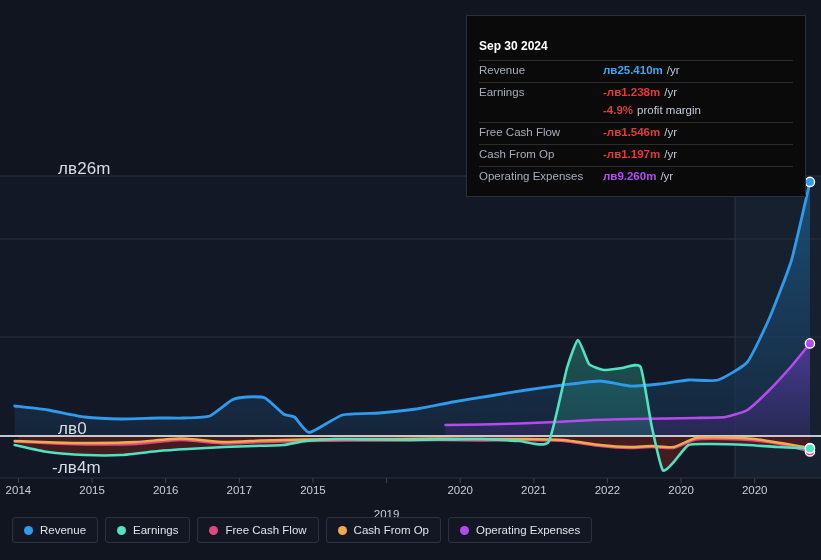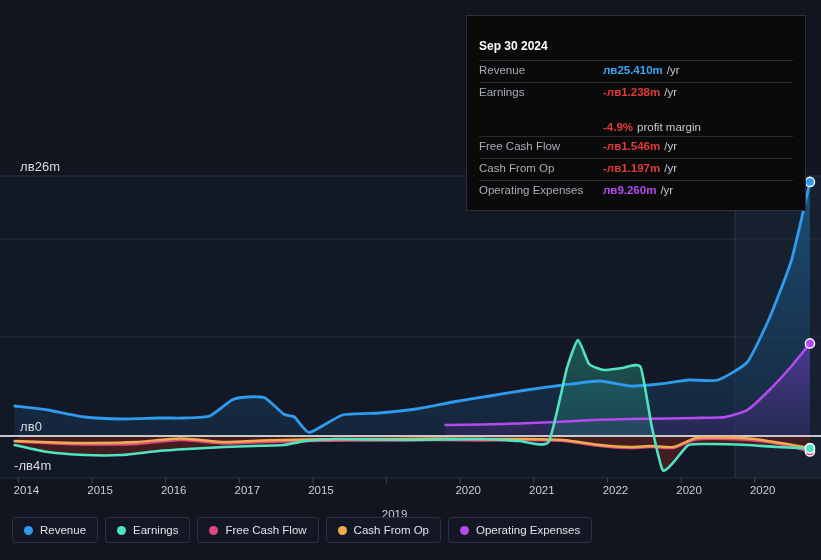--- a/index.html
+++ b/index.html
@@ -27,32 +27,33 @@
     left: 0;
     top: 0;
     width: 821px;
     height: 500px;
     display: block;
   }
 
   
   .axis-label {
     position: absolute;
-    font-size: 13px;
+    font-size: 17px;
     color: #d7dbe3;
     white-space: nowrap;
     letter-spacing: .1px;
+    margin-left: 38px;
   }
   .y-label-top   { left: 20px; top: 159px; }
   .y-label-zero  { left: 20px; top: 419px; }
   .y-label-bot   { left: 14px; top: 458px; }
 
   .x-labels {
     position: absolute;
-    left: 8px;
+    left: 0;
     top: 484px;
     width: 795px;
     height: 16px;
   }
   .x-label {
     position: absolute;
     transform: translateX(-50%);
     font-size: 11.5px;
     color: #c9ced8;
   }
@@ -239,21 +240,21 @@
         <div class="tt-row">
           <div class="tt-key">Revenue</div>
           <div class="tt-val" style="color: rgb(58, 167, 240);">лв25.410m<span class="tt-unit">/yr</span></div>
         </div>
         <div class="tt-row">
           <div class="tt-key">Earnings</div>
           <div class="tt-val" style="color: rgb(224, 58, 58);">-лв1.238m<span class="tt-unit">/yr</span></div>
         </div>
         <div class="tt-row no-rule">
           <div class="tt-key"></div>
-          <div class="tt-val" style="color: rgb(224, 58, 58); margin-top: 17px;">-4.9%<span class="tt-sub">profit margin</span></div>
+          <div class="tt-val" style="color: rgb(224, 58, 58);">-4.9%<span class="tt-sub">profit margin</span></div>
         </div>
         <div class="tt-row">
           <div class="tt-key">Free Cash Flow</div>
           <div class="tt-val" style="color: rgb(224, 58, 58);">-лв1.546m<span class="tt-unit">/yr</span></div>
         </div>
         <div class="tt-row">
           <div class="tt-key">Cash From Op</div>
           <div class="tt-val" style="color: rgb(224, 58, 58);">-лв1.197m<span class="tt-unit">/yr</span></div>
         </div>
         <div class="tt-row">

